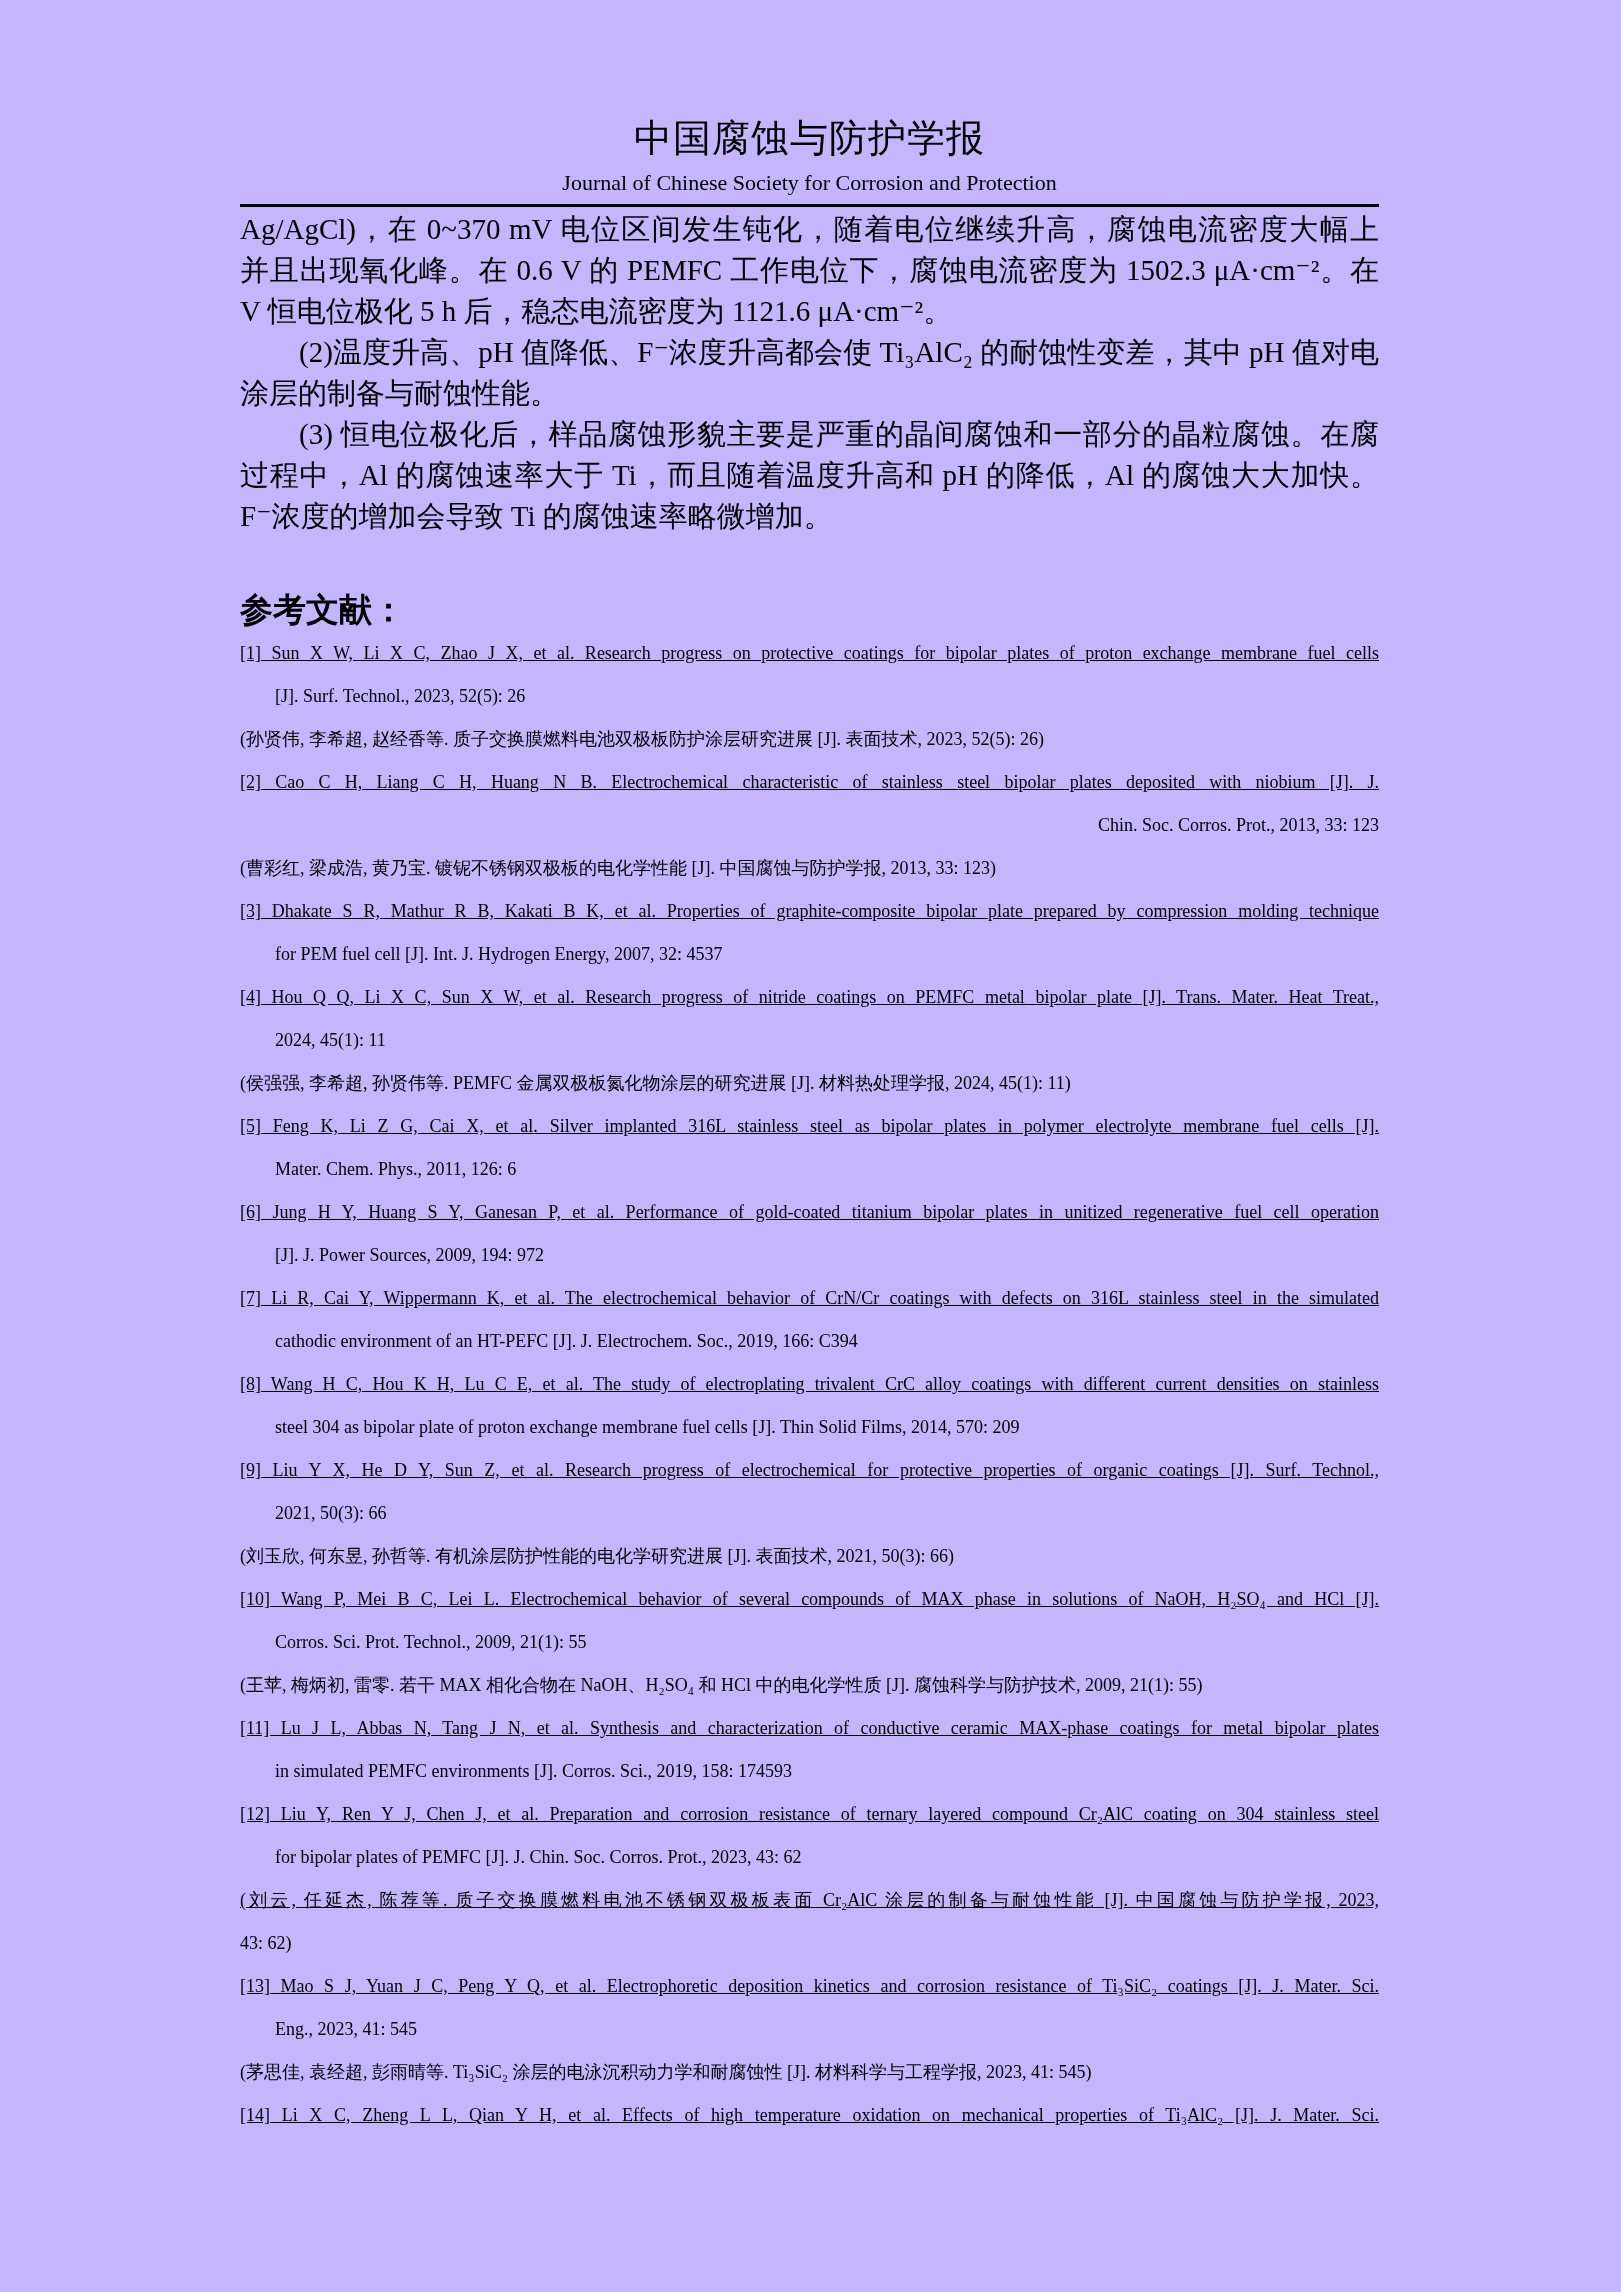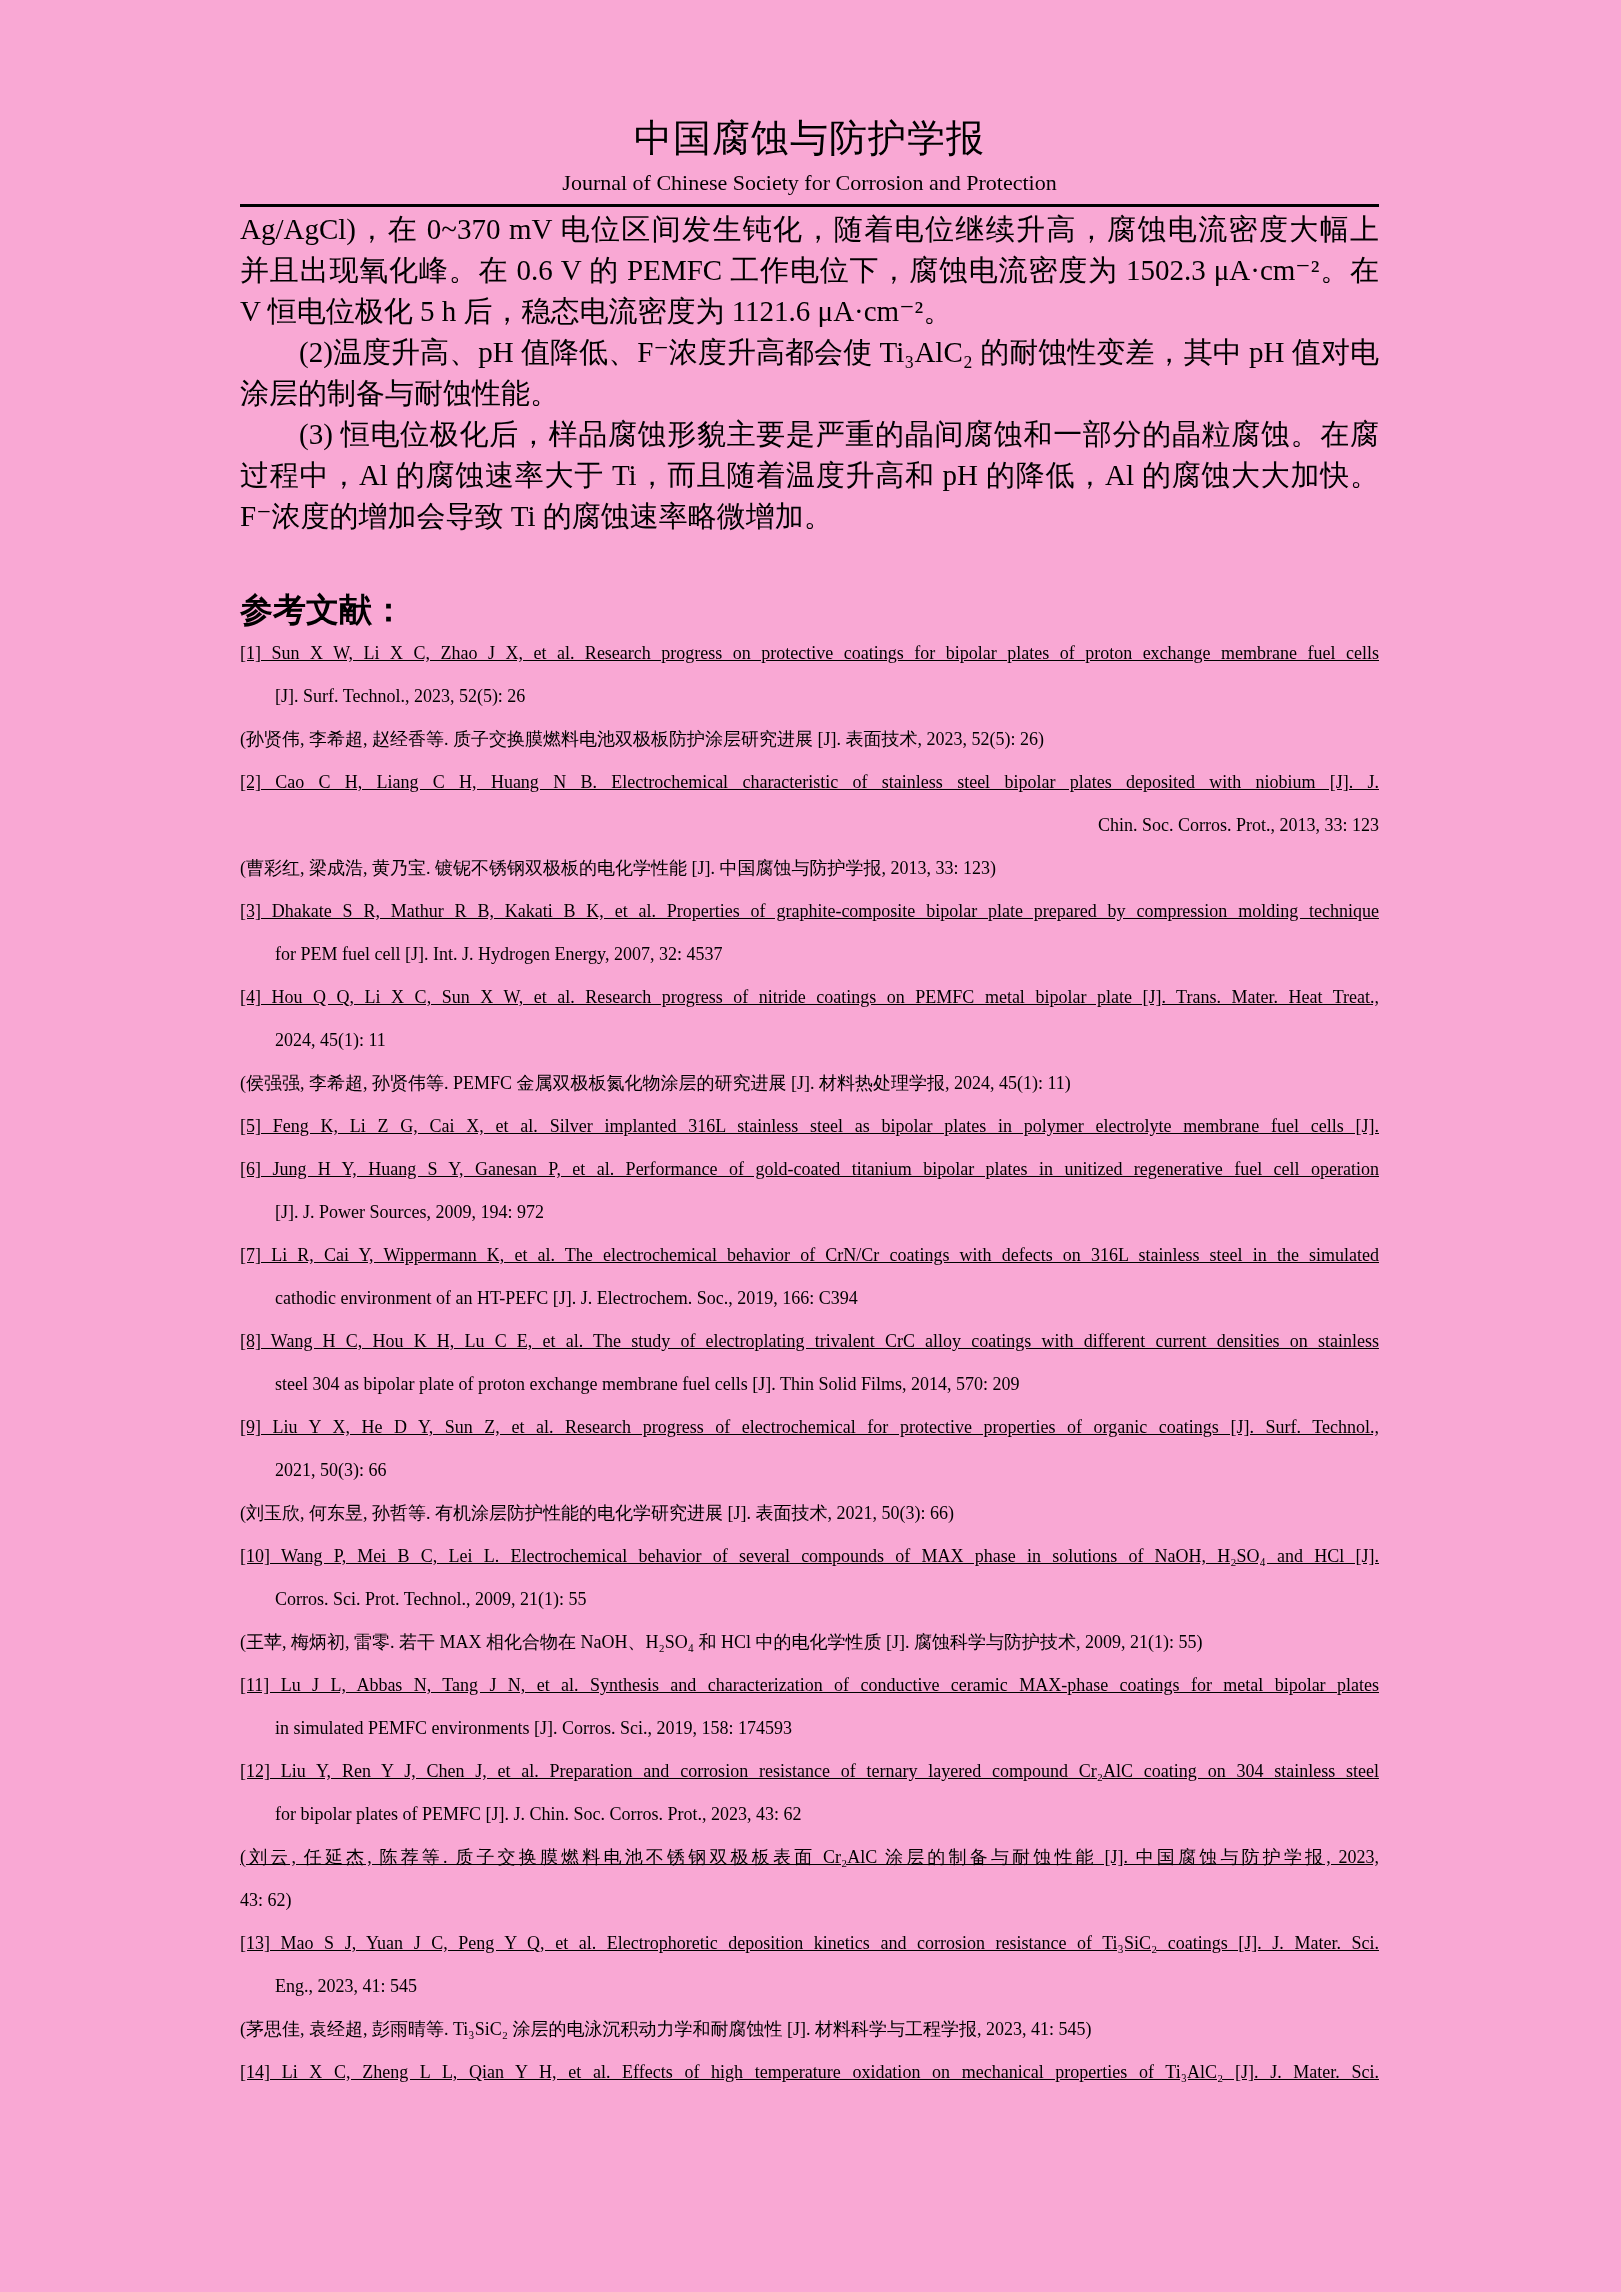--- a/index.html
+++ b/index.html
@@ -1,21 +1,21 @@
 <!DOCTYPE html>
 <html><head>
 <meta charset="utf-8">
 <style>
   html, body { margin: 0; padding: 0; background: #e8e8e8; }
   .page {
     position: relative;
     width: 1621px;
     height: 2293px;
     margin: 0 auto;
-    background: #f9a8d4;
+    background: #c4b5fd;
     color: #000000;
     font-family: "Liberation Serif", "DejaVu Serif", serif;
     overflow: hidden;
   }
   .inner {
     margin: 0 242px 0 240px; 
     padding-top: 116px;
   }
   .title {
     font-size: 38px;
@@ -97,20 +97,21 @@
         <div class="reference-line">(孙贤伟, 李希超, 赵经香等. 质子交换膜燃料电池双极板防护涂层研究进展 [J]. 表面技术, 2023, 52(5): 26)</div>
         <div class="reference-line full">[2] Cao C H, Liang C H, Huang N B. Electrochemical characteristic of stainless steel bipolar plates deposited with niobium [J]. J.</div>
         <div class="reference-line" style="padding-left: 35px; text-align: right;">Chin. Soc. Corros. Prot., 2013, 33: 123</div>
         <div class="reference-line">(曹彩红, 梁成浩, 黄乃宝. 镀铌不锈钢双极板的电化学性能 [J]. 中国腐蚀与防护学报, 2013, 33: 123)</div>
         <div class="reference-line full">[3] Dhakate S R, Mathur R B, Kakati B K, et al. Properties of graphite-composite bipolar plate prepared by compression molding technique</div>
         <div class="reference-line" style="padding-left: 35px;">for PEM fuel cell [J]. Int. J. Hydrogen Energy, 2007, 32: 4537</div>
         <div class="reference-line full">[4] Hou Q Q, Li X C, Sun X W, et al. Research progress of nitride coatings on PEMFC metal bipolar plate [J]. Trans. Mater. Heat Treat.,</div>
         <div class="reference-line" style="padding-left: 35px;">2024, 45(1): 11</div>
         <div class="reference-line">(侯强强, 李希超, 孙贤伟等. PEMFC 金属双极板氮化物涂层的研究进展 [J]. 材料热处理学报, 2024, 45(1): 11)</div>
         <div class="reference-line full">[5] Feng K, Li Z G, Cai X, et al. Silver implanted 316L stainless steel as bipolar plates in polymer electrolyte membrane fuel cells [J].</div>
+        <div class="reference-line" style="padding-left: 35px;">Mater. Chem. Phys., 2011, 126: 6</div>
         <div class="reference-line full">[6] Jung H Y, Huang S Y, Ganesan P, et al. Performance of gold-coated titanium bipolar plates in unitized regenerative fuel cell operation</div>
         <div class="reference-line" style="padding-left: 35px;">[J]. J. Power Sources, 2009, 194: 972</div>
         <div class="reference-line full">[7] Li R, Cai Y, Wippermann K, et al. The electrochemical behavior of CrN/Cr coatings with defects on 316L stainless steel in the simulated</div>
         <div class="reference-line" style="padding-left: 35px;">cathodic environment of an HT-PEFC [J]. J. Electrochem. Soc., 2019, 166: C394</div>
         <div class="reference-line full">[8] Wang H C, Hou K H, Lu C E, et al. The study of electroplating trivalent CrC alloy coatings with different current densities on stainless</div>
         <div class="reference-line" style="padding-left: 35px;">steel 304 as bipolar plate of proton exchange membrane fuel cells [J]. Thin Solid Films, 2014, 570: 209</div>
         <div class="reference-line full">[9] Liu Y X, He D Y, Sun Z, et al. Research progress of electrochemical for protective properties of organic coatings [J]. Surf. Technol.,</div>
         <div class="reference-line" style="padding-left: 35px;">2021, 50(3): 66</div>
         <div class="reference-line">(刘玉欣, 何东昱, 孙哲等. 有机涂层防护性能的电化学研究进展 [J]. 表面技术, 2021, 50(3): 66)</div>
         <div class="reference-line full">[10] Wang P, Mei B C, Lei L. Electrochemical behavior of several compounds of MAX phase in solutions of NaOH, H₂SO₄ and HCl [J].</div>

